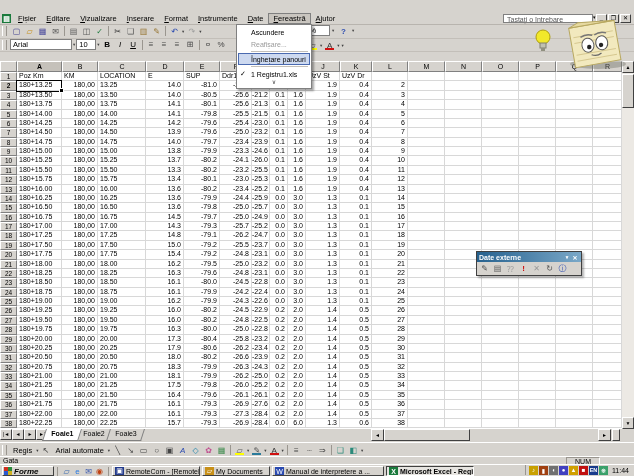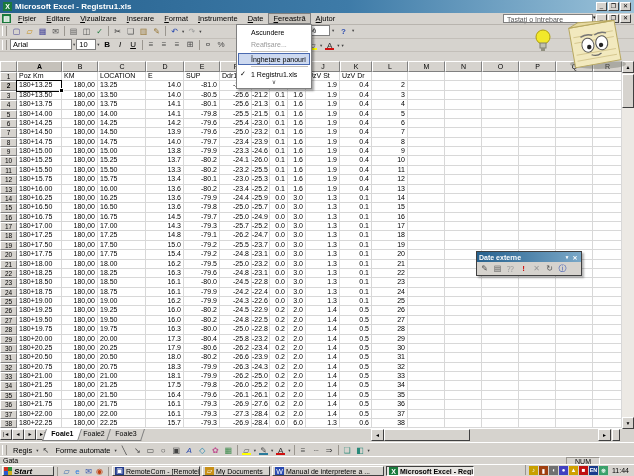--- a/index.html
+++ b/index.html
@@ -127,29 +127,20 @@
   .dis{color:#9a9a9a !important;}
   
   #assistant{position:absolute;left:558px;top:20px;z-index:40;}
   #bulb{position:absolute;left:534px;top:28px;z-index:40;}
 </style>
 </head>
 <body>
 
 <div id="screen">
 
-  <div id="titlebar">
-    <div class="appicon">X</div>
-    <span class="ttl">Microsoft Excel - Registru1.xls</span>
-    <div class="winbtns" style="right:3px;">
-      <div class="wbtn">_</div>
-      <div class="wbtn">❐</div>
-      <div class="wbtn">✕</div>
-    </div>
-  </div>
 
   <div id="menubar">
     <div class="appicon" style="margin:0 2px;">▤</div>
     <div id="menuitems" style="display:flex;">
         <div class="mitem"><span class="mu">F</span>ișier</div>
         <div class="mitem"><span class="mu">E</span>ditare</div>
         <div class="mitem"><span class="mu">V</span>izualizare</div>
         <div class="mitem"><span class="mu">I</span>nserare</div>
         <div class="mitem"><span class="mu">F</span>ormat</div>
         <div class="mitem"><span class="mu">I</span>nstrumente</div>
@@ -1069,21 +1060,21 @@
       <div class="tab"><span>Foaie2</span></div>
       <div class="tab"><span>Foaie3</span></div>
     </div>
 
   <div id="drawbar">
     <div class="grip"></div>
     <div id="drawitems" style="display:flex;align-items:center;">
         <div style="padding: 0px 3px; white-space: nowrap;">Regis</div>
         <div class="tbdrop">▾</div>
         <div class="tbbtn" style="color: rgb(68, 68, 68);">↖</div>
-        <div style="padding: 0px 3px; white-space: nowrap;">Forme automate</div>
+        <div style="padding: 0px 3px; white-space: nowrap;">Arial automate</div>
         <div class="tbdrop">▾</div>
         <div class="tbbtn" style="color: rgb(68, 68, 68);">╲</div>
         <div class="tbbtn" style="color: rgb(68, 68, 68);">↘</div>
         <div class="tbbtn" style="color: rgb(68, 68, 68);">▭</div>
         <div class="tbbtn" style="color: rgb(68, 68, 68);">○</div>
         <div class="tbbtn" style="color: rgb(68, 68, 68);">▣</div>
         <div class="tbbtn i" style="color: rgb(42, 74, 176);">A</div>
         <div class="tbbtn" style="color: rgb(42, 138, 176);">◇</div>
         <div class="tbbtn" style="color: rgb(192, 80, 144);">✿</div>
         <div class="tbbtn" style="color: rgb(58, 138, 74);">▦</div>
@@ -1111,21 +1102,21 @@
   </div>
 
   <div id="taskbar">
     <div id="startbtn">
       <span class="flag">
         <i style="background:#d03020;"></i>
           <i style="background:#2a8a3a;"></i>
         <i style="background:#2a5ad0;"></i>
           <i style="background:#d0b020;"></i>
       </span>
-      <span class="lbl">Start</span>
+      <span class="lbl">Forme</span>
     </div>
     <div class="tsep"></div>
     <div id="qlaunch" style="display:flex;align-items:center;">
         <div class="qlicon" style="color: rgb(58, 106, 176);">▱</div>
         <div class="qlicon" style="color: rgb(42, 122, 224);">e</div>
         <div class="qlicon" style="color: rgb(58, 90, 176);">✉</div>
         <div class="qlicon" style="color: rgb(192, 64, 16);">◉</div>
       </div>
     <div class="tsep"></div>
     <div id="taskbtns" style="display:flex;align-items:center;">

